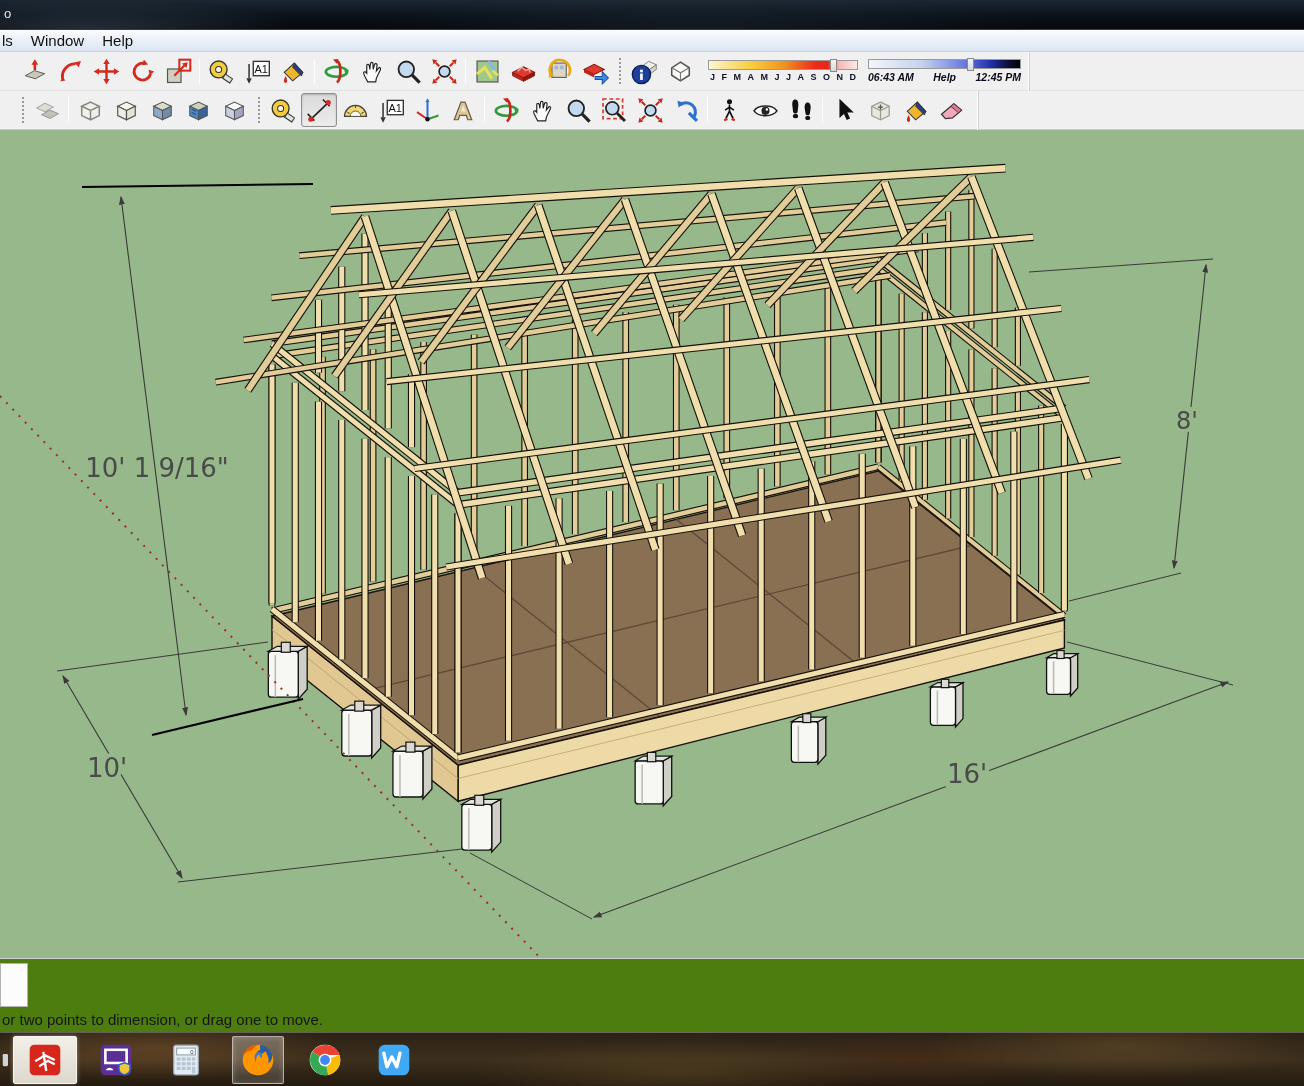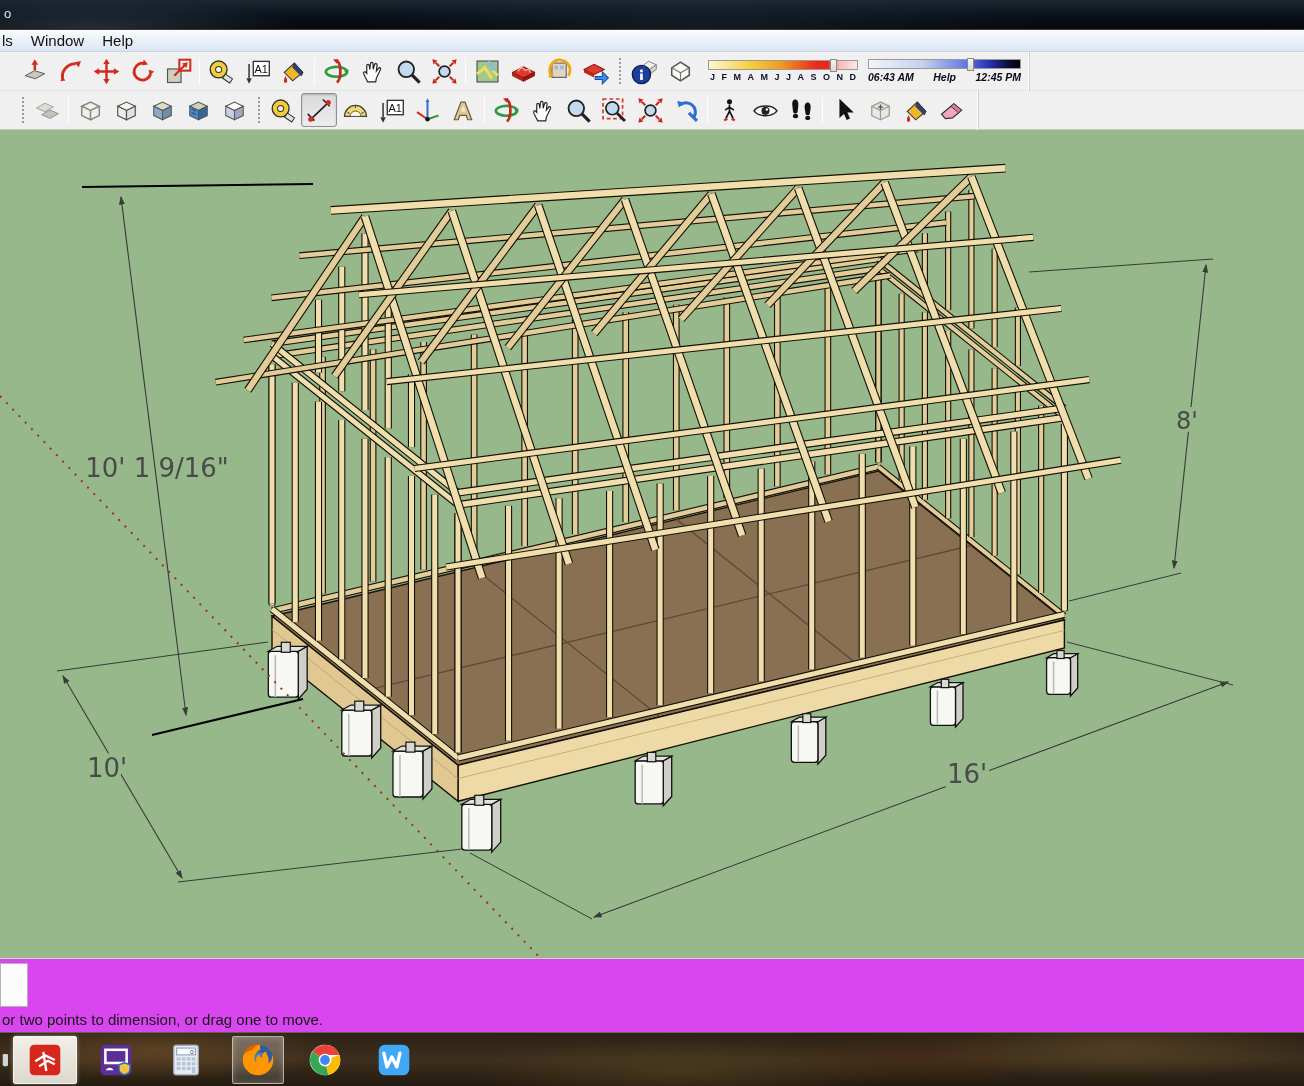--- a/index.html
+++ b/index.html
@@ -47,21 +47,21 @@
     background:linear-gradient(90deg,#f2f5fa,#c5d2ee 35%,#6c7fe0 62%,#2430b0 80%,#0a0d2e 93%,#020308); }
   .lblrow { display:flex; justify-content:space-between; font-size:9px; font-weight:bold;
     color:#101028; margin-top:2px; }
   .months-lbl { width:150px; padding:0 2px; }
   .time-lbl { width:153px; font-size:10.5px; color:#0a0a18;font-style:italic; }
 
   .viewport { position:absolute; left:0; top:130px; width:1304px; height:828px; background:#96b88a; }
   .viewport svg { display:block; }
 
   .statusarea { position:absolute; left:0; top:958px; width:1304px; height:74px;
-    background:#d946ef; border-top:1px solid #cfcfcf; }
+    background:#4d7c0f; border-top:1px solid #cfcfcf; }
   .cornerbox { position:absolute; left:0; top:4px; width:28px; height:44px;
     background:#fcfcfc; border:1px solid #b3b3b3; }
   .statusmsg { position:absolute; left:2px; top:52px; font-size:15px; color:#161616; }
 
   .taskbar { position:absolute; left:0; top:1032px; width:1304px; height:54px;
     background:
       radial-gradient(ellipse 260px 46px at 12% 30%, rgba(150,100,50,.40), transparent 70%),
       radial-gradient(ellipse 300px 50px at 52% 75%, rgba(110,85,40,.35), transparent 70%),
       radial-gradient(ellipse 280px 46px at 86% 25%, rgba(140,105,55,.33), transparent 70%),
       radial-gradient(ellipse 200px 40px at 70% 50%, rgba(80,40,20,.4), transparent 70%),

